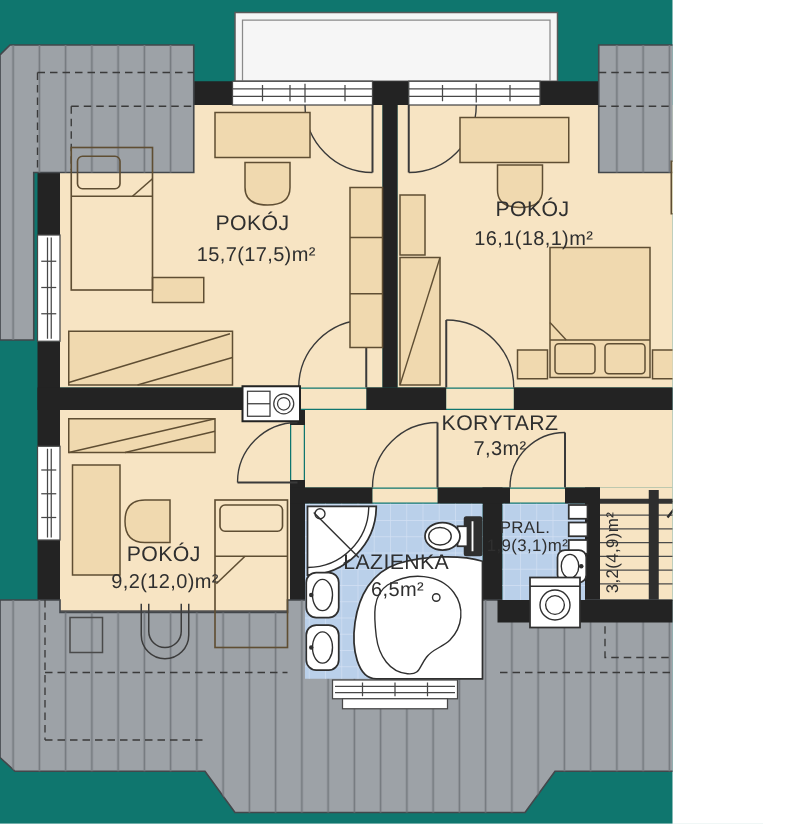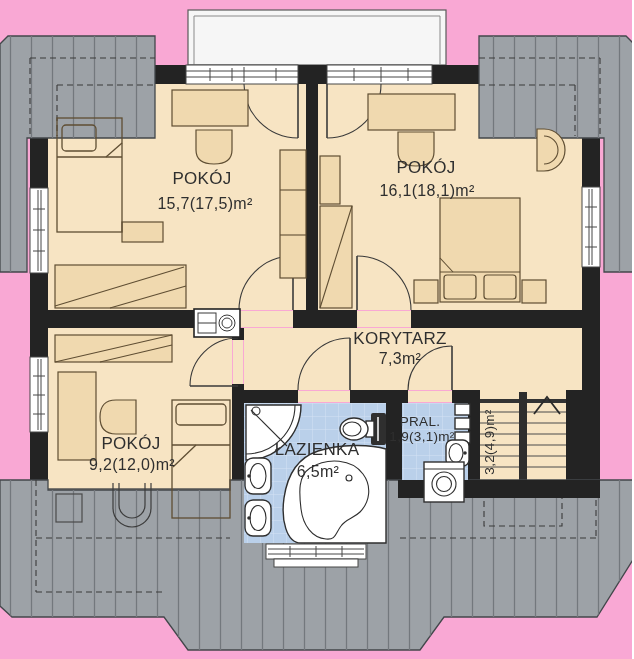--- a/index.html
+++ b/index.html
@@ -1,16 +1,16 @@
 <!DOCTYPE html>
 <html><head>
 <meta charset="utf-8">
 <style>
   html,body{margin:0;padding:0;background:#ffffff;}
-  #stage{position:relative;width:632px;height:659px;background:#f9a8d4;overflow:hidden;}
+  #stage{position:relative;width:538px;height:659px;background:#0f766e;overflow:hidden;}
   svg{display:block;}
   .lbl{font-family:"Liberation Sans",sans-serif;fill:#2f2f2f;letter-spacing:.3px;}
   .lbl-lg{font-size:17px;}
   .lbl-md{font-size:16px;}
   .lbl-sm{font-size:13.5px;}
   .wall{fill:#232323;}
   .furn{fill:#f0d9af;stroke:#5f4e33;stroke-width:1.2;}
   .furnline{fill:none;stroke:#5f4e33;stroke-width:1.1;}
   .fix{fill:#ffffff;stroke:#2f2f2f;stroke-width:1.4;}
   .fixline{fill:none;stroke:#2f2f2f;stroke-width:1.1;}

